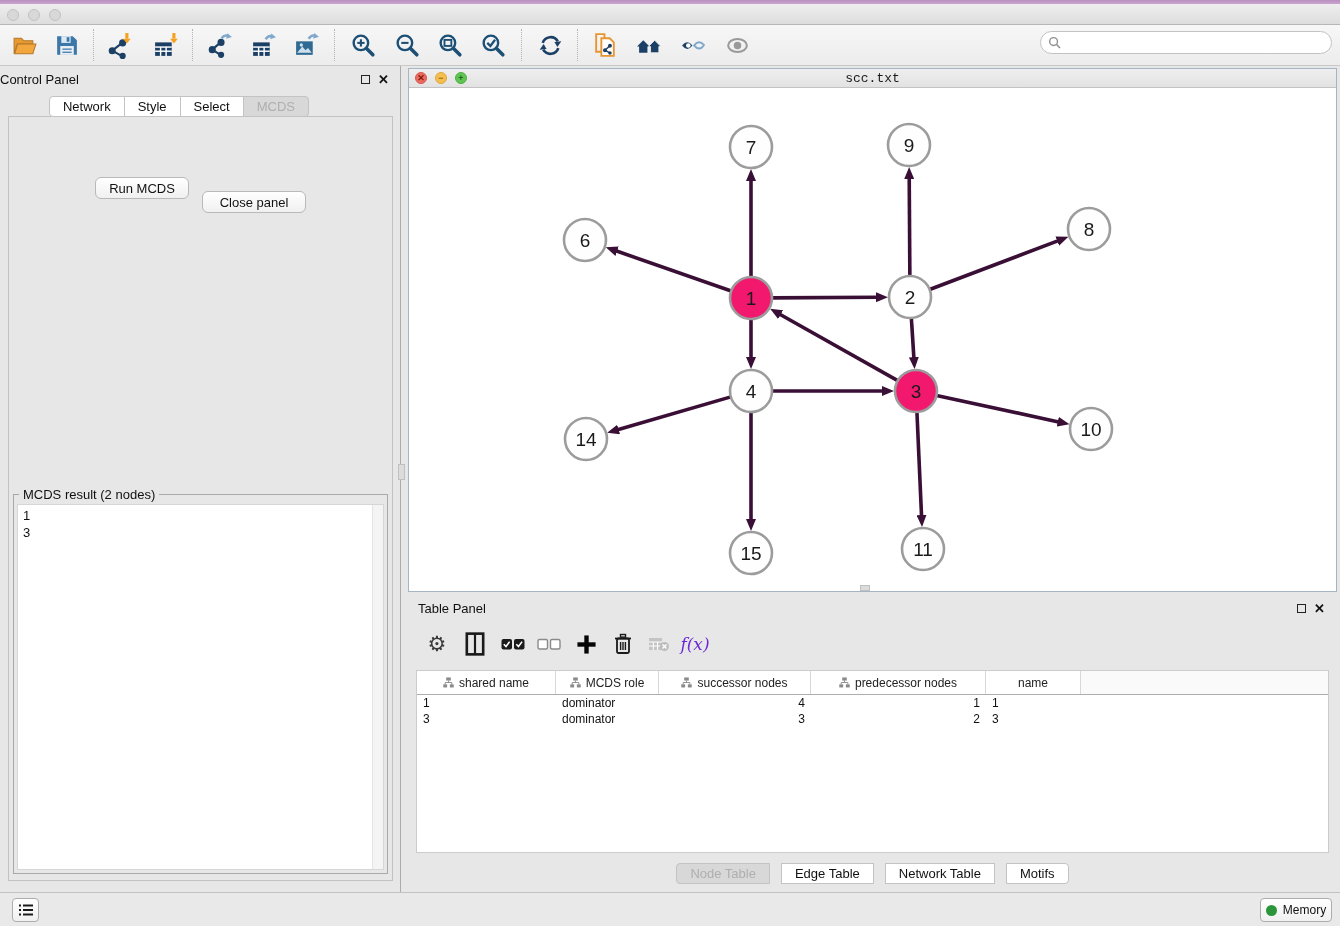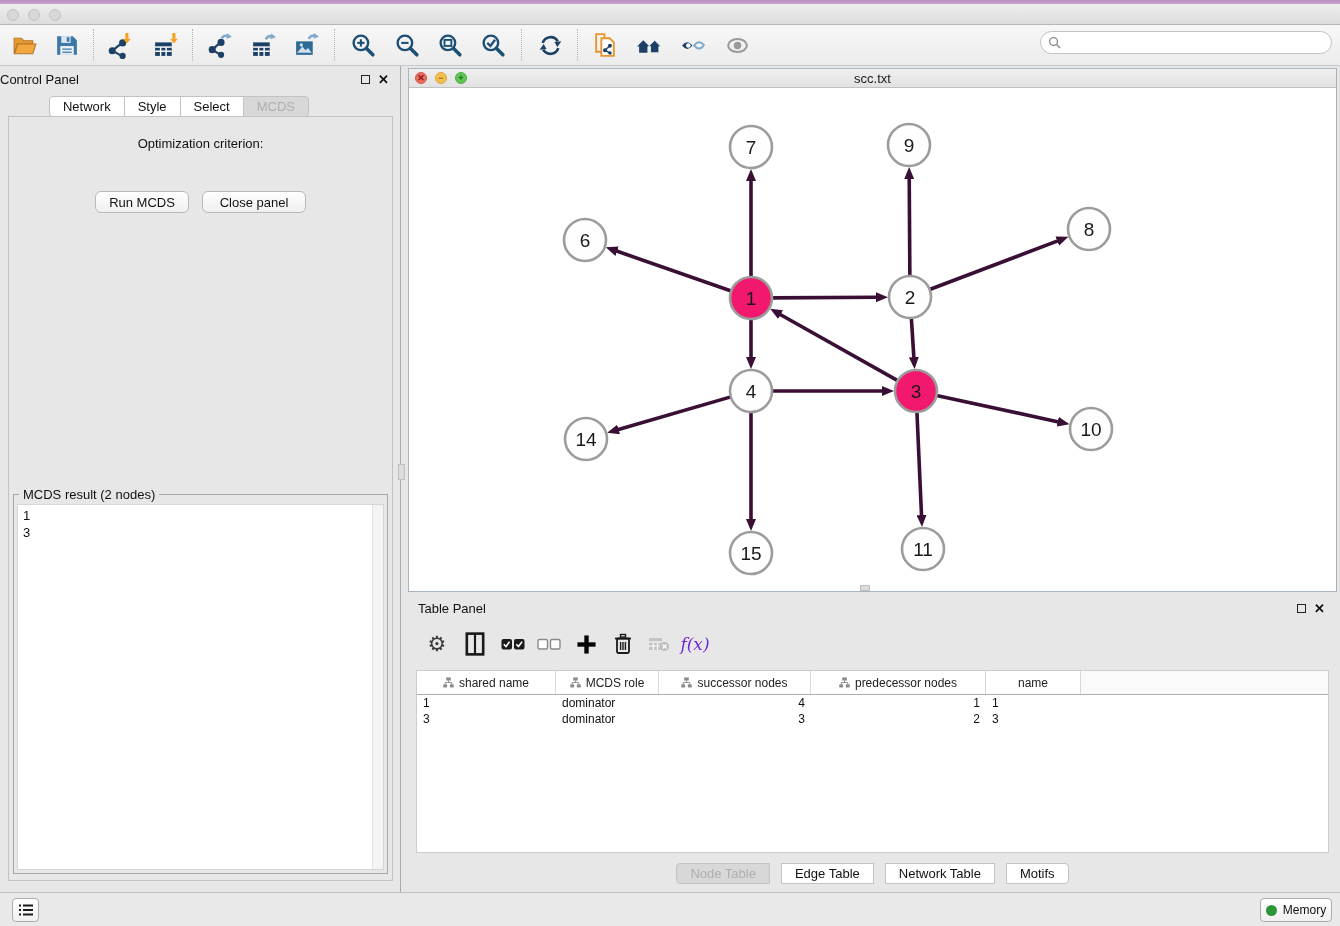--- a/index.html
+++ b/index.html
@@ -58,21 +58,21 @@
   .result-line { font-size:13px; line-height:17px; color:#111; padding-left:5px; }
   #result-lines { padding-top:2px; }
 
   
   #network-window { left:408px; top:68px; width:929px; height:524px; background:#FFF;
     border:1px solid #A7B4C4; }
   #nw-titlebar { left:0; top:0; width:927px; height:19px;
     background:linear-gradient(#EFEFEF,#E2E2E2); border-bottom:1px solid #C2C2C2; }
   .mac-light { width:12px; height:12px; border-radius:50%; top:3px; font-size:9px; line-height:11px;
     text-align:center; font-weight:bold; }
-  #nw-title { left:0; top:0; width:927px; text-align:center; font-size:13px; line-height:19px; color:#1A1A1A; }
+  #nw-title { left:0; top:0; width:927px; text-align:center; font-size:13px; line-height:19px; color:#1A1A1A;font-family:Liberation Mono, monospace; }
   #graph-svg { position:absolute; left:1px; top:20px; }
   .pane-grip { background:#DCDCDC; border:1px solid #C0C0C0; }
 
   
   #table-panel { left:408px; top:597px; width:929px; height:295px; background:#E7E7E7; }
   .tp-icon { top:30px; width:34px; height:34px; display:flex; align-items:center; justify-content:center; }
   #table-view { left:8px; top:73px; width:913px; height:183px; background:#FFF; border:1px solid #CCCCCC; }
   #tbl-header { display:flex; height:24px; border-bottom:1px solid #ADADAD; background:#FFF; }
   .th-cell { display:flex; align-items:center; justify-content:center; gap:5px;
     border-right:1px solid #D8D8D8; font-size:12px; color:#222; }
@@ -274,22 +274,21 @@
       <span class="close-glyph">✕</span>
     </span>
   </div>
   <div id="cp-content" class="abs"></div>
   <div class="abs seg-row" id="cp-tabs" style="left:0;top:30px;width:358px;">
       <div class="seg-tab">Network</div>
       <div class="seg-tab">Style</div>
       <div class="seg-tab">Select</div>
       <div class="seg-tab selected">MCDS</div>
     </div>
-  <div id="opt-label" class="abs">Optimization criterion:</div>
-  <div class="abs mac-btn" style="left:95px;top:125px;width:94px;">Run MCDS</div>
+  <div class="abs mac-btn" style="left:95px;top:111px;width:94px;">Run MCDS</div>
   <div class="abs mac-btn" style="left:202px;top:125px;width:104px;">Close panel</div>
   <div id="result-group" class="abs">
     <span id="result-legend">MCDS result (2 nodes)</span>
     <div id="result-box">
       <div id="result-lines">
           <div class="result-line">1</div>
           <div class="result-line">3</div>
         </div>
       <div id="result-scroll"></div>
     </div>

